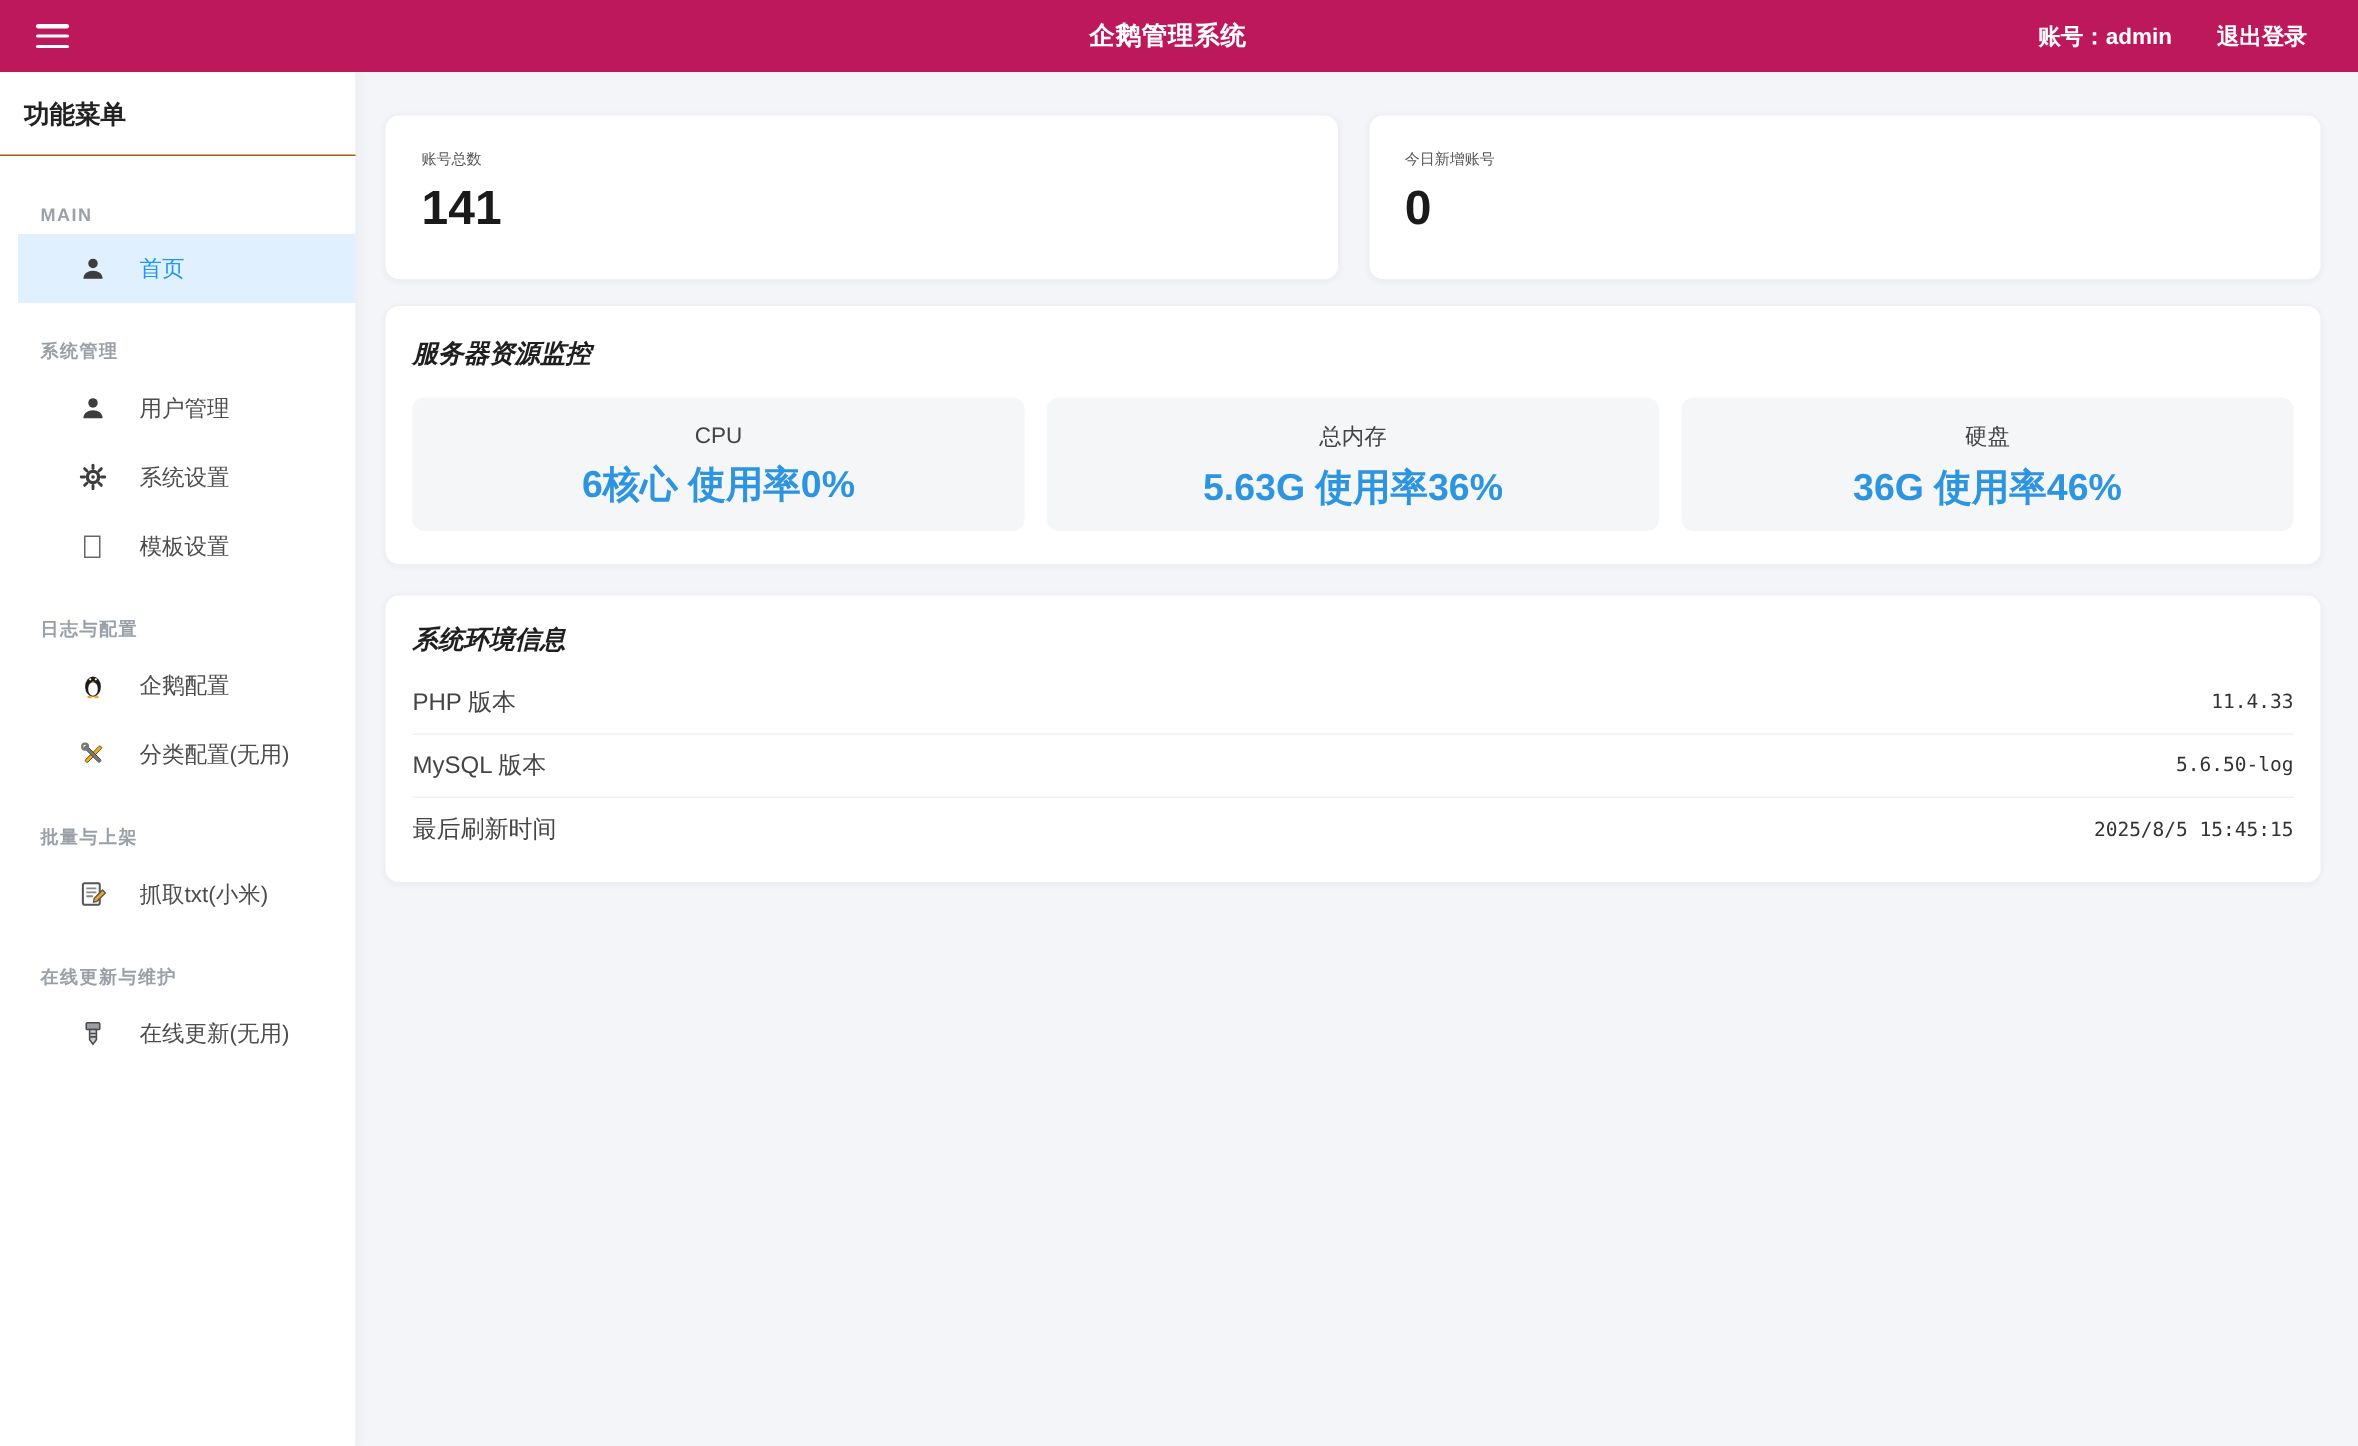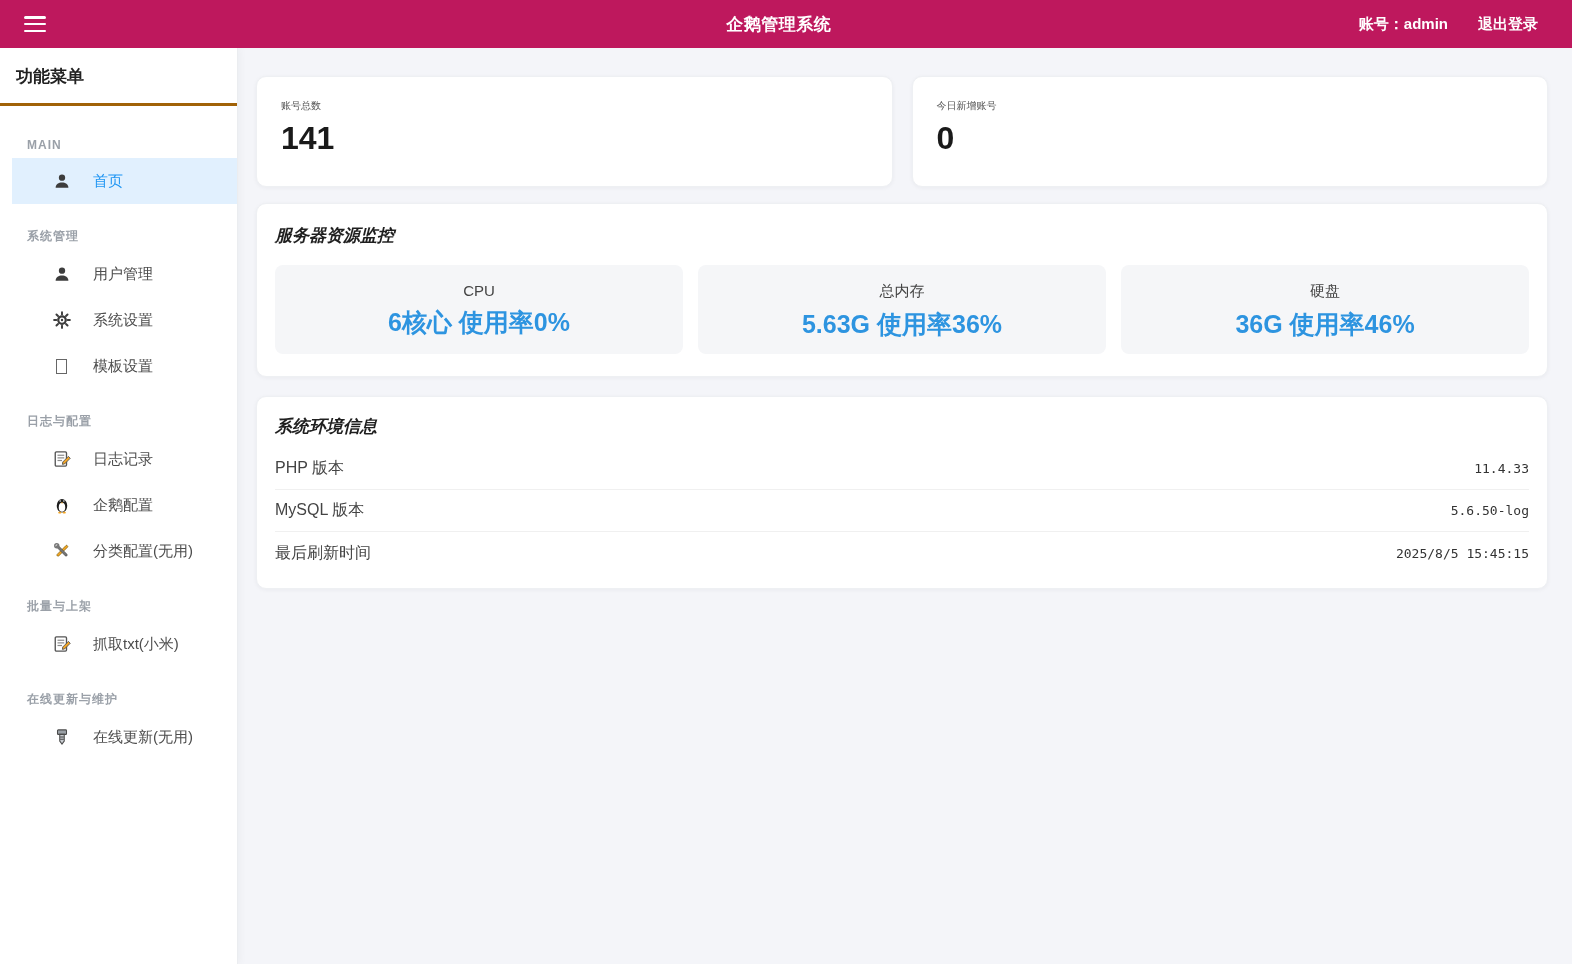--- a/index.html
+++ b/index.html
@@ -25,21 +25,21 @@
   .logout { cursor:pointer; }
   
   .wrap { display:flex; height:916px; }
   .sidebar {
     width:238px; background:#fff; flex-shrink:0;
     border-right:1px solid #ebedf0;
     box-shadow:2px 0 8px rgba(30,40,60,.04);
   }
   .sidebar-title {
     font-size:17px; font-weight:bold; color:#222;
-    padding:17px 16px 15px; border-bottom:3px solid #a16207;
+    padding:17px 16px 15px; border-bottom:1px solid #a16207;
   }
   .menu { padding-top:8px; }
   .menu-section-label {
     font-size:12px; font-weight:bold; letter-spacing:1px;
     color:#9aa0a8; padding:0 16px 0 27px; margin-top:24px; margin-bottom:6px;
   }
   .menu-item {
     height:46px; display:flex; align-items:center; gap:22px;
     padding-left:40px; font-size:15px; color:#4d4d4d; cursor:pointer;margin-left:12px;
   }
@@ -143,69 +143,55 @@
         <span class="mi">
             <span class="tofu"></span>
           </span>
         <span>模板设置</span>
       </div>
 
       <div class="menu-section-label">日志与配置</div>
       <div class="menu-item">
         <span class="mi">
           <svg viewBox="0 0 24 24">
+              <ellipse cx="12" cy="13" rx="7" ry="9" fill="#1c1c1c"></ellipse>
+              <ellipse cx="12" cy="15" rx="4.3" ry="6" fill="#fff"></ellipse>
+              <circle cx="9.5" cy="6.5" r="1" fill="#fff"></circle>
+              <circle cx="14.5" cy="6.5" r="1" fill="#fff"></circle>
+              <polygon points="12,8 10.4,9.6 13.6,9.6" fill="#f5a623"></polygon>
+              <rect x="7" y="21" width="4" height="2.4" rx="1" fill="#f5a623"></rect>
+              <rect x="13" y="21" width="4" height="2.4" rx="1" fill="#f5a623"></rect>
+            </svg>
+        </span>
+        <span>企鹅配置</span>
+      </div>
+      <div class="menu-item">
+        <span class="mi">
+          <svg viewBox="0 0 24 24">
+              <rect x="10.6" y="2" width="3" height="19" rx="1.2" transform="rotate(45 12 12)" fill="#f5a623" stroke="#6b5200" stroke-width="0.8"></rect>
+              <rect x="10.6" y="2" width="3" height="19" rx="1.2" transform="rotate(-45 12 12)" fill="#777" stroke="#444" stroke-width="0.8"></rect>
+              <circle cx="5" cy="5" r="2.6" fill="none" stroke="#777" stroke-width="2"></circle>
+            </svg>
+        </span>
+        <span>分类配置(无用)</span>
+      </div>
+
+      <div class="menu-section-label">批量与上架</div>
+      <div class="menu-item">
+        <span class="mi">
+          <svg viewBox="0 0 24 24">
               <rect x="3" y="2.5" width="15" height="19" rx="1.5" fill="#fff" stroke="#555" stroke-width="1.8"></rect>
               <g stroke="#8a8a8a" stroke-width="1.6">
                 <line x1="6" y1="7" x2="15" y2="7"></line>
                 <line x1="6" y1="10.5" x2="15" y2="10.5"></line>
                 <line x1="6" y1="14" x2="12" y2="14"></line>
               </g>
               <path d="M13 16 L20.5 8.5 L23 11 L15.5 18.5 L12.5 19.2 Z" fill="#f5a623" stroke="#555" stroke-width="1.2"></path>
             </svg>
         </span>
-        <span>日志记录</span>
-      </div>
-      <div class="menu-item">
-        <span class="mi">
-          <svg viewBox="0 0 24 24">
-              <ellipse cx="12" cy="13" rx="7" ry="9" fill="#1c1c1c"></ellipse>
-              <ellipse cx="12" cy="15" rx="4.3" ry="6" fill="#fff"></ellipse>
-              <circle cx="9.5" cy="6.5" r="1" fill="#fff"></circle>
-              <circle cx="14.5" cy="6.5" r="1" fill="#fff"></circle>
-              <polygon points="12,8 10.4,9.6 13.6,9.6" fill="#f5a623"></polygon>
-              <rect x="7" y="21" width="4" height="2.4" rx="1" fill="#f5a623"></rect>
-              <rect x="13" y="21" width="4" height="2.4" rx="1" fill="#f5a623"></rect>
-            </svg>
-        </span>
-        <span>企鹅配置</span>
-      </div>
-      <div class="menu-item">
-        <span class="mi">
-          <svg viewBox="0 0 24 24">
-              <rect x="10.6" y="2" width="3" height="19" rx="1.2" transform="rotate(45 12 12)" fill="#f5a623" stroke="#6b5200" stroke-width="0.8"></rect>
-              <rect x="10.6" y="2" width="3" height="19" rx="1.2" transform="rotate(-45 12 12)" fill="#777" stroke="#444" stroke-width="0.8"></rect>
-              <circle cx="5" cy="5" r="2.6" fill="none" stroke="#777" stroke-width="2"></circle>
-            </svg>
-        </span>
-        <span>分类配置(无用)</span>
-      </div>
-
-      <div class="menu-section-label">批量与上架</div>
-      <div class="menu-item">
-        <span class="mi">
-          <svg viewBox="0 0 24 24">
-              <rect x="3" y="2.5" width="15" height="19" rx="1.5" fill="#fff" stroke="#555" stroke-width="1.8"></rect>
-              <g stroke="#8a8a8a" stroke-width="1.6">
-                <line x1="6" y1="7" x2="15" y2="7"></line>
-                <line x1="6" y1="10.5" x2="15" y2="10.5"></line>
-                <line x1="6" y1="14" x2="12" y2="14"></line>
-              </g>
-              <path d="M13 16 L20.5 8.5 L23 11 L15.5 18.5 L12.5 19.2 Z" fill="#f5a623" stroke="#555" stroke-width="1.2"></path>
-            </svg>
-        </span>
         <span>抓取txt(小米)</span>
       </div>
 
       <div class="menu-section-label">在线更新与维护</div>
       <div class="menu-item">
         <span class="mi">
           <svg viewBox="0 0 24 24">
               <rect x="6" y="2.5" width="12" height="6" rx="1" fill="#9aa0a6" stroke="#4a4a4a" stroke-width="1.4"></rect>
               <path d="M9 8.5 h6 v9 l-3 4 -3-4 z" fill="#c9cdd2" stroke="#4a4a4a" stroke-width="1.4"></path>
               <line x1="9.5" y1="12" x2="14.5" y2="12" stroke="#4a4a4a" stroke-width="1.4"></line>

